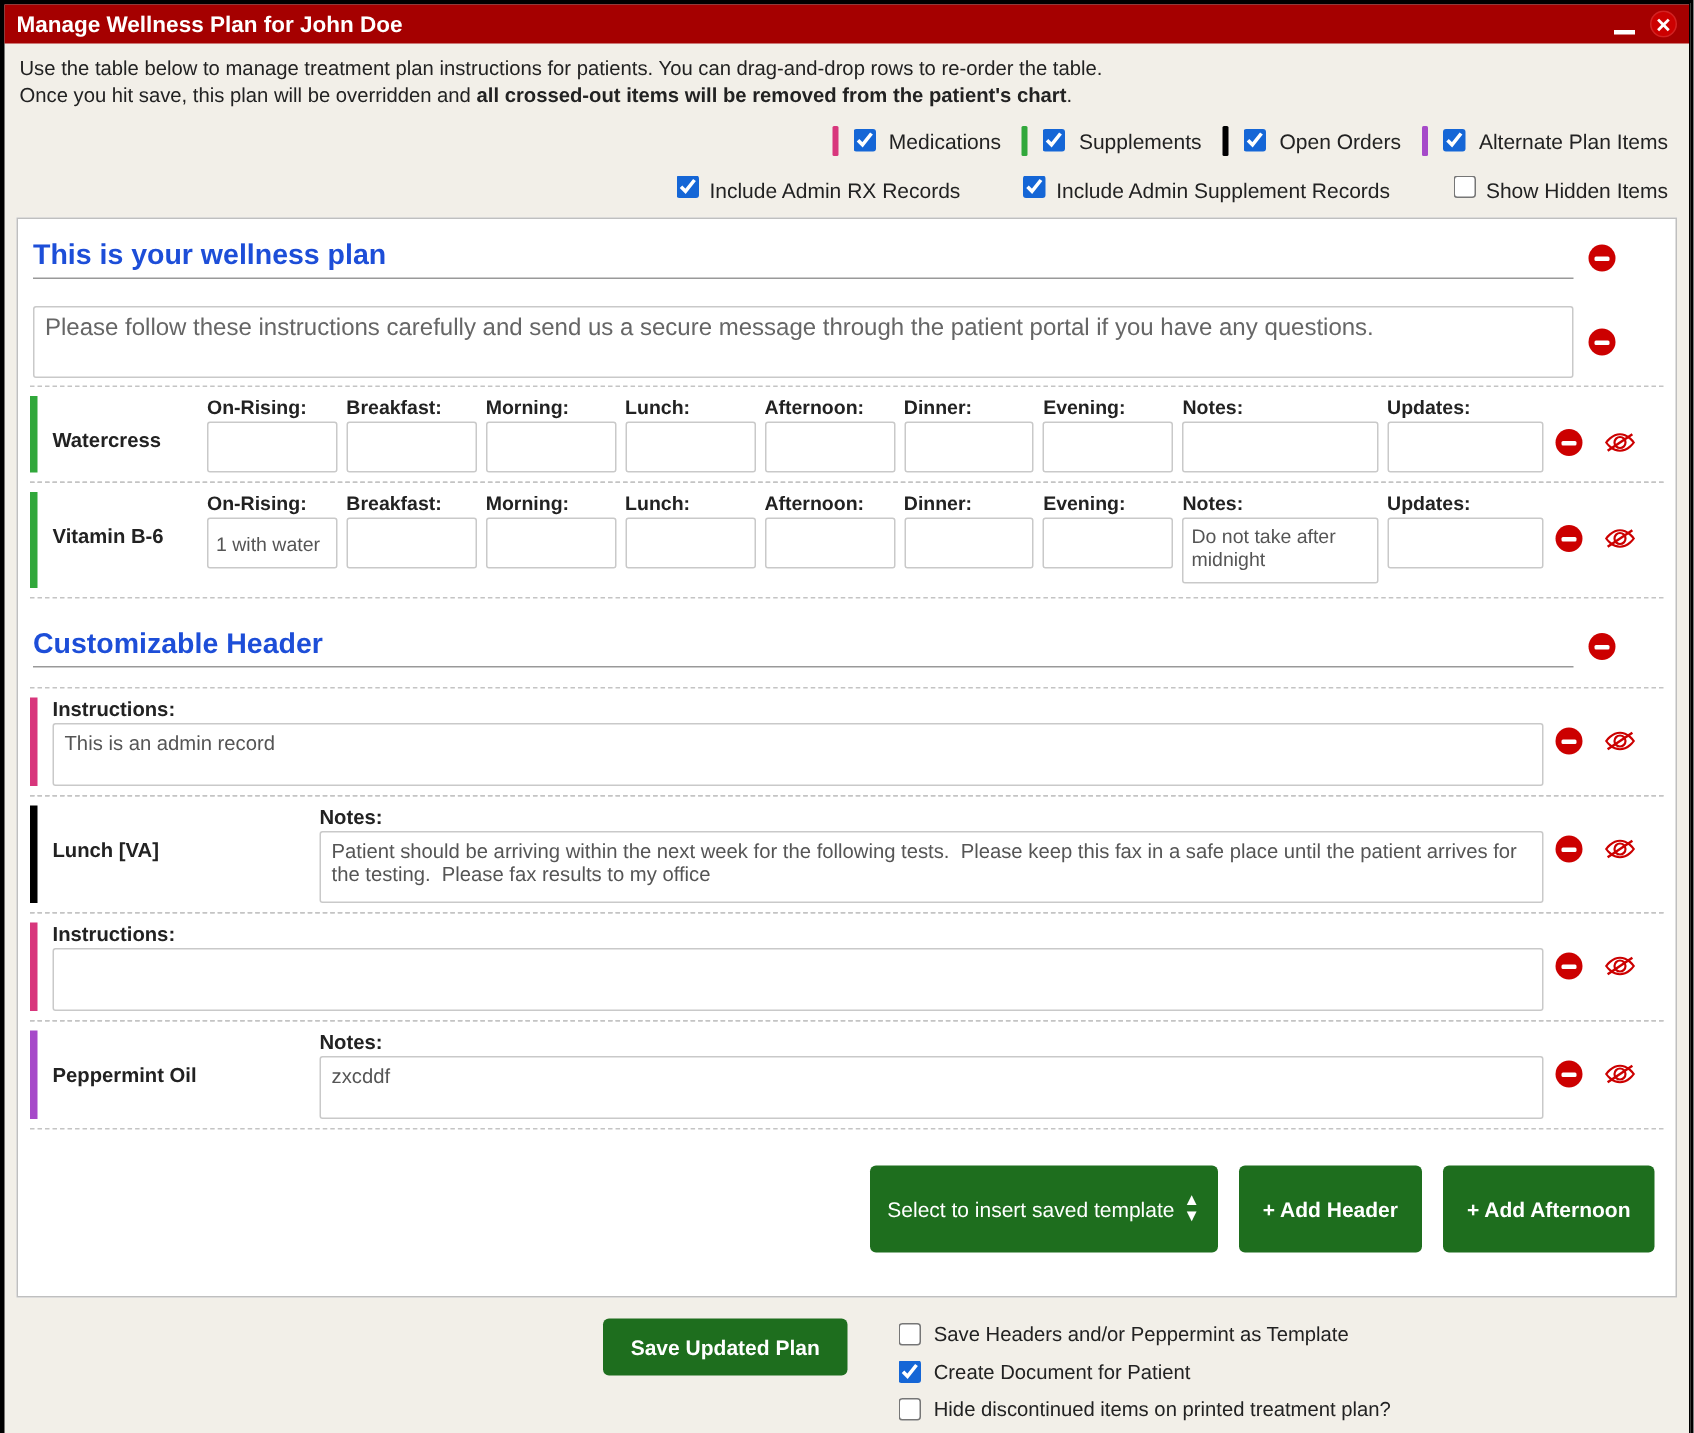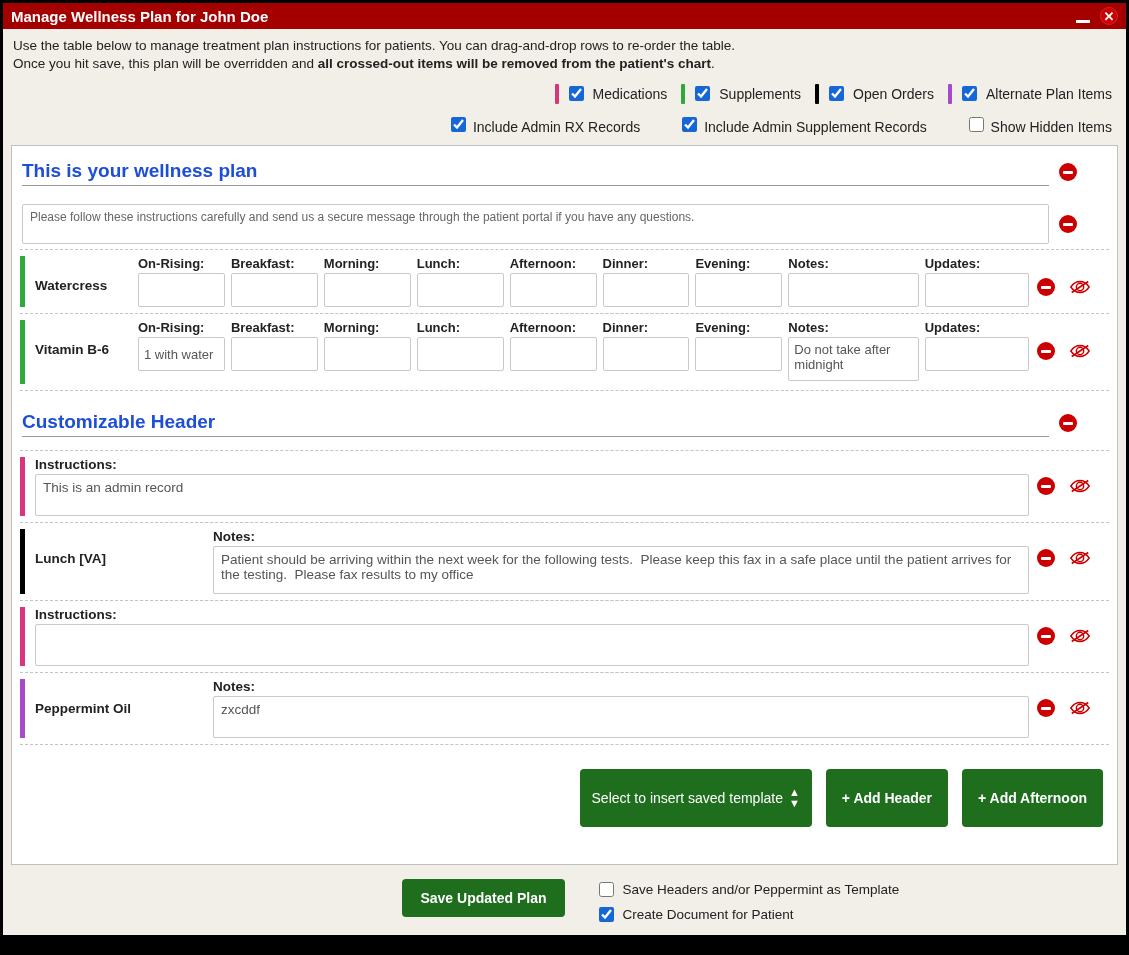--- a/index.html
+++ b/index.html
@@ -96,21 +96,21 @@
     gap:10px;
     padding:18px 2px 6px 2px;
   }
   .textblock-row textarea {
     flex:1;
     min-height:34px;
     resize:none;
     border:1px solid #c9c9c9;
     padding:5px 7px;
     font-family:inherit;
-    font-size:12px;
+    font-size:16px;
     color:#666;
     background:#fff;
     border-radius:2px;
   }
   .item-row {
     display:flex;
     border-top:1px dashed #c4c4c4;
     border-bottom:1px dashed #c4c4c4;
     margin-top:-1px;
     padding:6px 2px 6px 0;
@@ -438,16 +438,20 @@
     </div>
     <div class="opts">
       <label>
           <input type="checkbox" style="">
           <span>Save Headers and/or Peppermint as Template</span>
         </label>
       <label>
           <input type="checkbox" checked="" style="">
           <span>Create Document for Patient</span>
         </label>
+      <label>
+          <input type="checkbox" style="">
+          <span>Hide discontinued items on printed treatment plan?</span>
+        </label>
     </div>
   </div>
 
 </div>
 
 </body></html>

